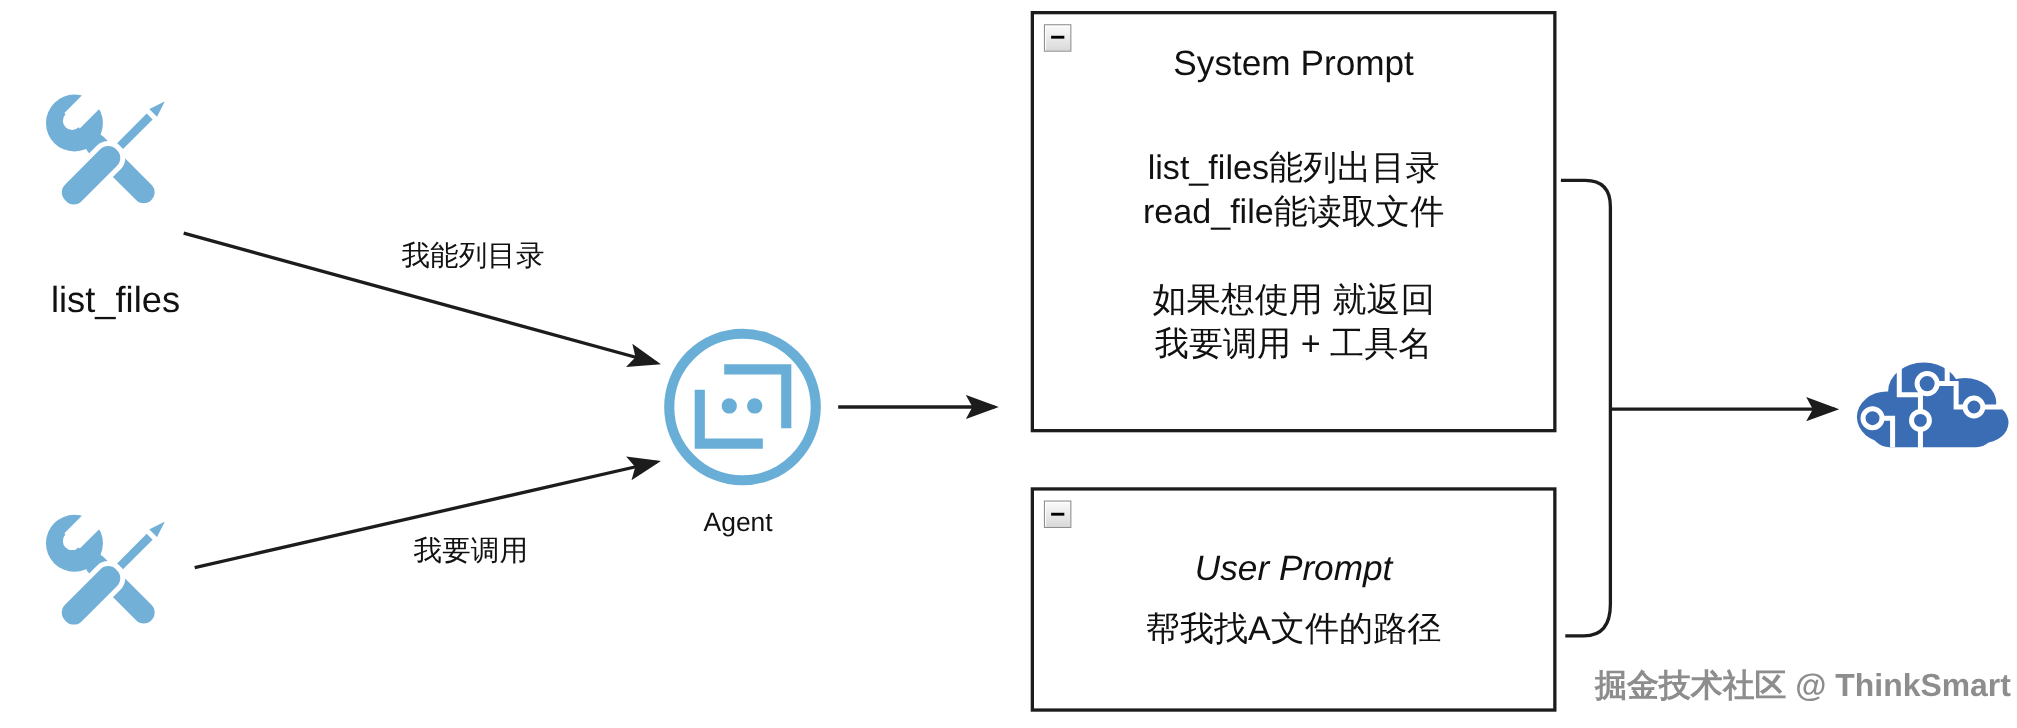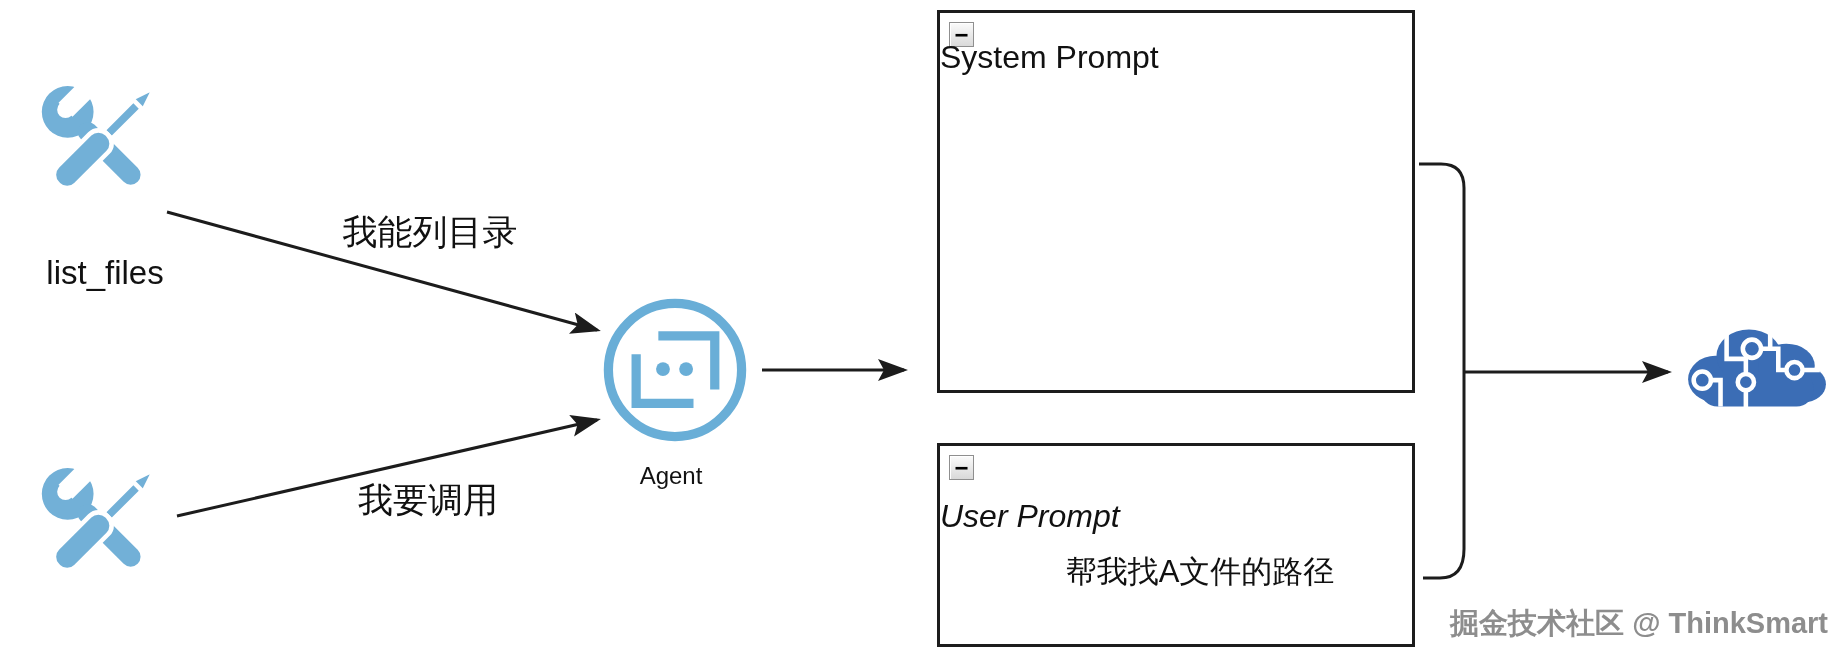--- a/index.html
+++ b/index.html
@@ -5,42 +5,42 @@
   html,body{margin:0;padding:0;background:#fff;}
   .canvas{
     position:relative;width:1834px;height:662px;background:#ffffff;
     font-family:"Liberation Sans","DejaVu Sans",sans-serif;color:var(--text);
     overflow:hidden;
   }
   .wires{position:absolute;left:0;top:0;}
   .wire{stroke:var(--line);stroke-width:3;fill:none;}
   .label{position:absolute;text-align:center;color:var(--text);}
   .tool-label{left:5px;width:200px;font-size:33px;}
-  .msg-label{width:220px;font-size:35px;}
+  .msg-label{width:220px;font-size:26px;}
   .agent-label{left:596px;top:462px;width:150px;font-size:24px;}
   .prompt-box{
     position:absolute;left:937px;width:478px;background:#fff;
     border:3px solid var(--line);box-sizing:border-box;
   }
   .box-system{top:10px;height:383px;}
   .box-user{top:443px;height:204px;}
   .collapse-btn{
     position:absolute;left:9px;top:9px;width:25px;height:25px;
     border:1px solid #8f8f8f;background:linear-gradient(#fbfbfb,#d9d9d9);
     box-shadow:inset 1px 1px 0 #ffffff;
     display:flex;align-items:center;justify-content:center;
     font-size:24px;font-weight:700;color:#000;line-height:1;box-sizing:border-box;
     cursor:pointer;
   }
-  .box-title{position:absolute;left:0;width:100%;font-size:32px;}
+  .box-title{position:absolute;left:0;width:100%;text-align:center;font-size:32px;}
   .box-system .box-title{top:26px;}
   .box-user .box-title{top:52px;font-style:italic;}
   .box-lines{position:absolute;left:0;width:100%;text-align:center;font-size:31px;}
   .box-system .box-lines{top:120px;}
-  .box-user .box-lines{top:106px;padding-left:24px;}
+  .box-user .box-lines{top:106px;}
   .box-line{height:40px;line-height:40px;}
   .watermark{
     position:absolute;right:6px;top:604px;font-size:29px;font-weight:700;
     color:var(--watermark-gray);text-shadow:2px 2px 1px #ffffff,1px 1px 0 #ffffff;
     white-space:nowrap;
   }
   .icon-abs{position:absolute;}
 </style>
 </head>
 <body>
@@ -105,20 +105,27 @@
     <path d="M62,43 H123 V101" style="stroke:var(--agent-blue)" stroke-width="10" fill="none"></path>
     <path d="M38,63 V116 H100" style="stroke:var(--agent-blue)" stroke-width="10" fill="none"></path>
     <circle cx="67" cy="79" r="7.5" style="fill:var(--agent-blue)"></circle>
     <circle cx="92" cy="79" r="7.5" style="fill:var(--agent-blue)"></circle>
   </svg>
   <div class="label agent-label">Agent</div>
 
   <div class="prompt-box box-system">
     <div class="collapse-btn">−</div>
     <div class="box-title">System Prompt</div>
+    <div class="box-lines">
+      <div class="box-line">list_files能列出目录</div>
+      <div class="box-line">read_file能读取文件</div>
+      <div class="box-line"></div>
+      <div class="box-line">如果想使用 就返回</div>
+      <div class="box-line">我要调用 + 工具名</div>
+    </div>
   </div>
 
   <div class="prompt-box box-user">
     <div class="collapse-btn">−</div>
     <div class="box-title">User Prompt</div>
     <div class="box-lines">
       <div class="box-line">帮我找A文件的路径</div>
     </div>
   </div>
 

